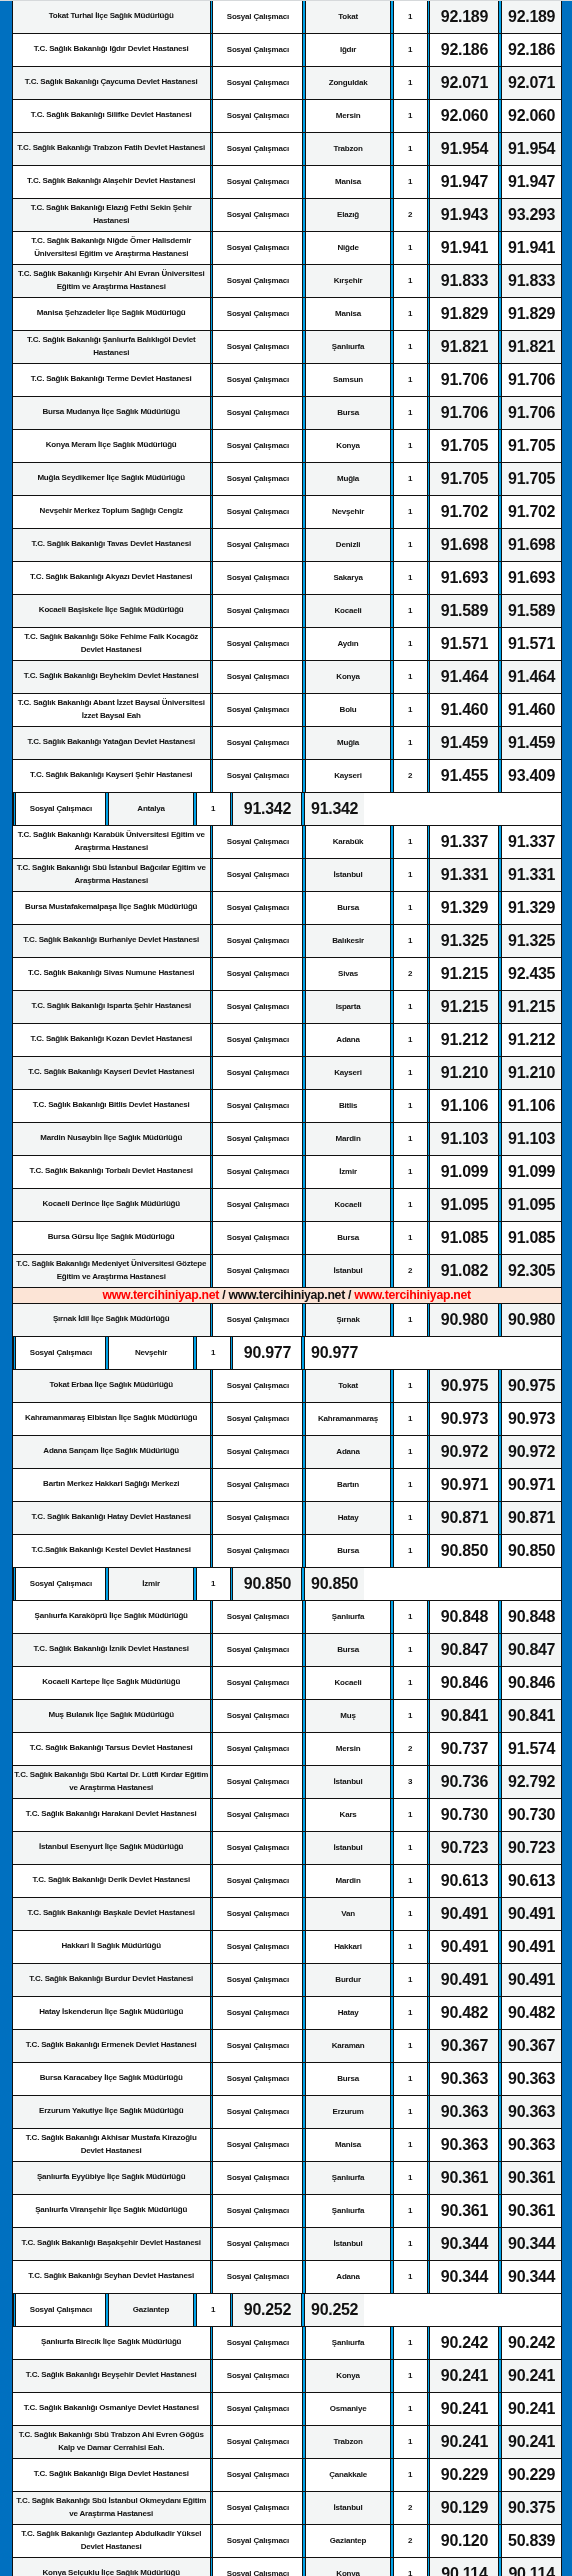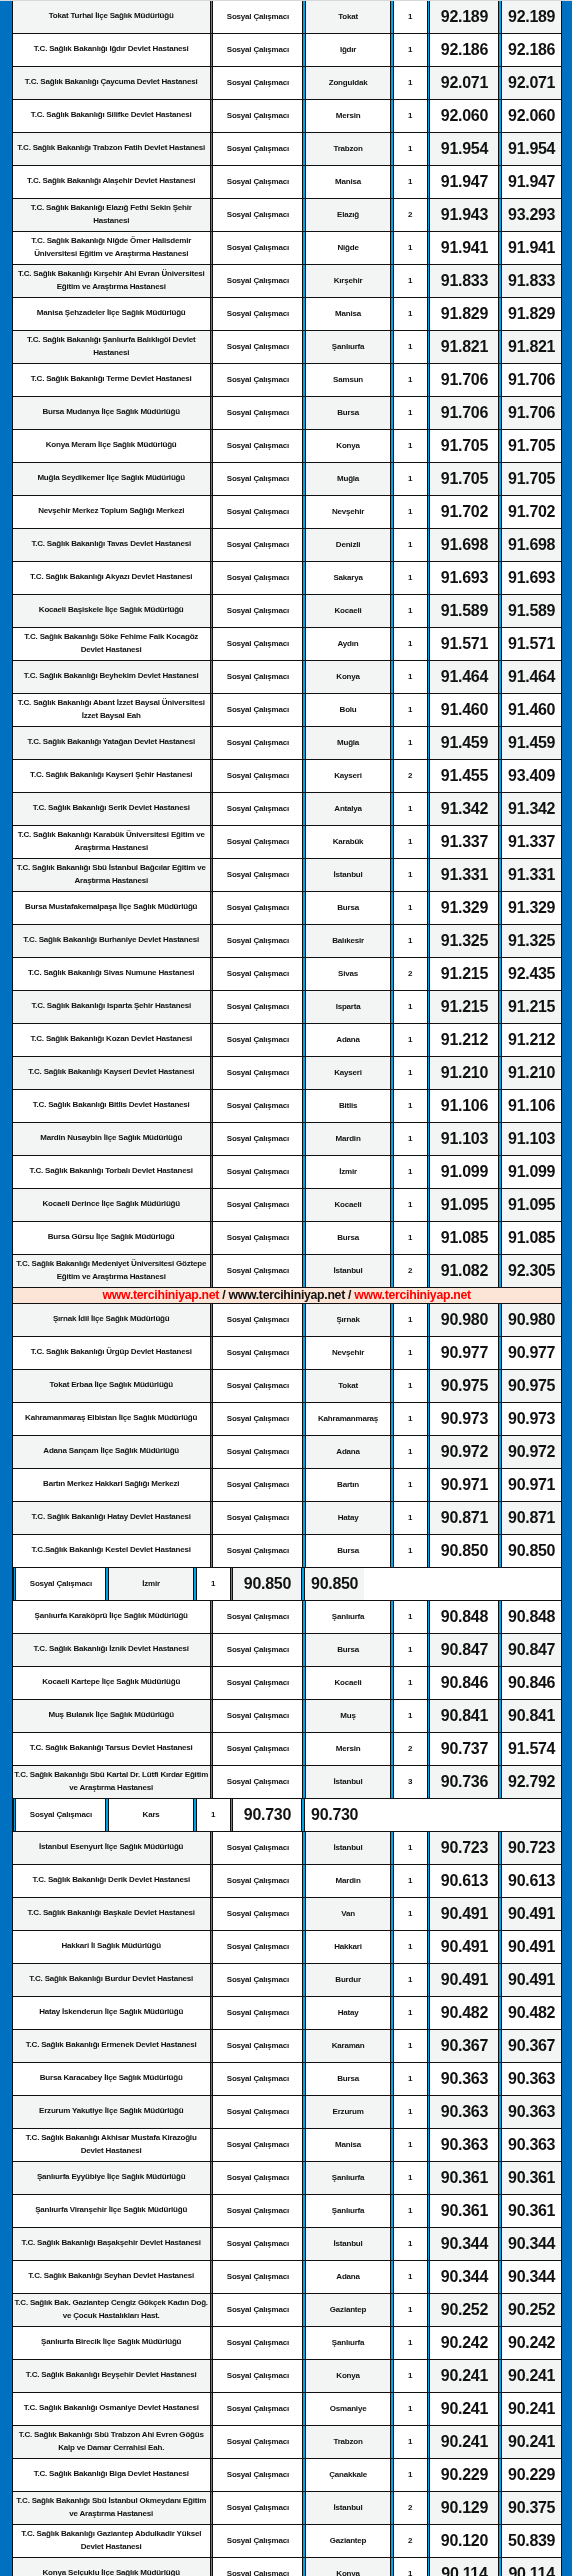--- a/index.html
+++ b/index.html
@@ -265,21 +265,21 @@
       <div class="sep"></div>
       <div class="cell c-city">Muğla</div>
       <div class="sep"></div>
       <div class="cell c-quota">1</div>
       <div class="sep"></div>
       <div class="cell c-min">91.705</div>
       <div class="sep"></div>
       <div class="cell c-max">91.705</div>
     </div>
     <div class="row">
-      <div class="cell c-name">Nevşehir Merkez Toplum Sağlığı Merkezi</div>
+      <div class="cell c-name">Nevşehir Merkez Toplum Sağlığı Cengiz</div>
       <div class="sep"></div>
       <div class="cell c-title">Sosyal Çalışmacı</div>
       <div class="sep"></div>
       <div class="cell c-city">Nevşehir</div>
       <div class="sep"></div>
       <div class="cell c-quota">1</div>
       <div class="sep"></div>
       <div class="cell c-min">91.702</div>
       <div class="sep"></div>
       <div class="cell c-max">91.702</div>
@@ -382,21 +382,20 @@
       <div class="sep"></div>
       <div class="cell c-city">Kayseri</div>
       <div class="sep"></div>
       <div class="cell c-quota">2</div>
       <div class="sep"></div>
       <div class="cell c-min">91.455</div>
       <div class="sep"></div>
       <div class="cell c-max">93.409</div>
     </div>
     <div class="row alt">
-      <div class="cell c-name">T.C. Sağlık Bakanlığı Serik Devlet Hastanesi</div>
       <div class="sep"></div>
       <div class="cell c-title">Sosyal Çalışmacı</div>
       <div class="sep"></div>
       <div class="cell c-city">Antalya</div>
       <div class="sep"></div>
       <div class="cell c-quota">1</div>
       <div class="sep"></div>
       <div class="cell c-min">91.342</div>
       <div class="sep"></div>
       <div class="cell c-max">91.342</div>
@@ -597,21 +596,20 @@
       <div class="sep"></div>
       <div class="cell c-city">Şırnak</div>
       <div class="sep"></div>
       <div class="cell c-quota">1</div>
       <div class="sep"></div>
       <div class="cell c-min">90.980</div>
       <div class="sep"></div>
       <div class="cell c-max">90.980</div>
     </div>
     <div class="row">
-      <div class="cell c-name">T.C. Sağlık Bakanlığı Ürgüp Devlet Hastanesi</div>
       <div class="sep"></div>
       <div class="cell c-title">Sosyal Çalışmacı</div>
       <div class="sep"></div>
       <div class="cell c-city">Nevşehir</div>
       <div class="sep"></div>
       <div class="cell c-quota">1</div>
       <div class="sep"></div>
       <div class="cell c-min">90.977</div>
       <div class="sep"></div>
       <div class="cell c-max">90.977</div>
@@ -778,20 +776,21 @@
       <div class="sep"></div>
       <div class="cell c-city">İstanbul</div>
       <div class="sep"></div>
       <div class="cell c-quota">3</div>
       <div class="sep"></div>
       <div class="cell c-min">90.736</div>
       <div class="sep"></div>
       <div class="cell c-max">92.792</div>
     </div>
     <div class="row">
+      <div class="cell c-name">T.C. Sağlık Bakanlığı Harakani Devlet Hastanesi</div>
       <div class="sep"></div>
       <div class="cell c-title">Sosyal Çalışmacı</div>
       <div class="sep"></div>
       <div class="cell c-city">Kars</div>
       <div class="sep"></div>
       <div class="cell c-quota">1</div>
       <div class="sep"></div>
       <div class="cell c-min">90.730</div>
       <div class="sep"></div>
       <div class="cell c-max">90.730</div>
@@ -972,21 +971,20 @@
       <div class="sep"></div>
       <div class="cell c-city">Adana</div>
       <div class="sep"></div>
       <div class="cell c-quota">1</div>
       <div class="sep"></div>
       <div class="cell c-min">90.344</div>
       <div class="sep"></div>
       <div class="cell c-max">90.344</div>
     </div>
     <div class="row alt">
-      <div class="cell c-name">T.C. Sağlık Bak. Gaziantep Cengiz Gökçek Kadın Doğ. ve Çocuk Hastalıkları Hast.</div>
       <div class="sep"></div>
       <div class="cell c-title">Sosyal Çalışmacı</div>
       <div class="sep"></div>
       <div class="cell c-city">Gaziantep</div>
       <div class="sep"></div>
       <div class="cell c-quota">1</div>
       <div class="sep"></div>
       <div class="cell c-min">90.252</div>
       <div class="sep"></div>
       <div class="cell c-max">90.252</div>

